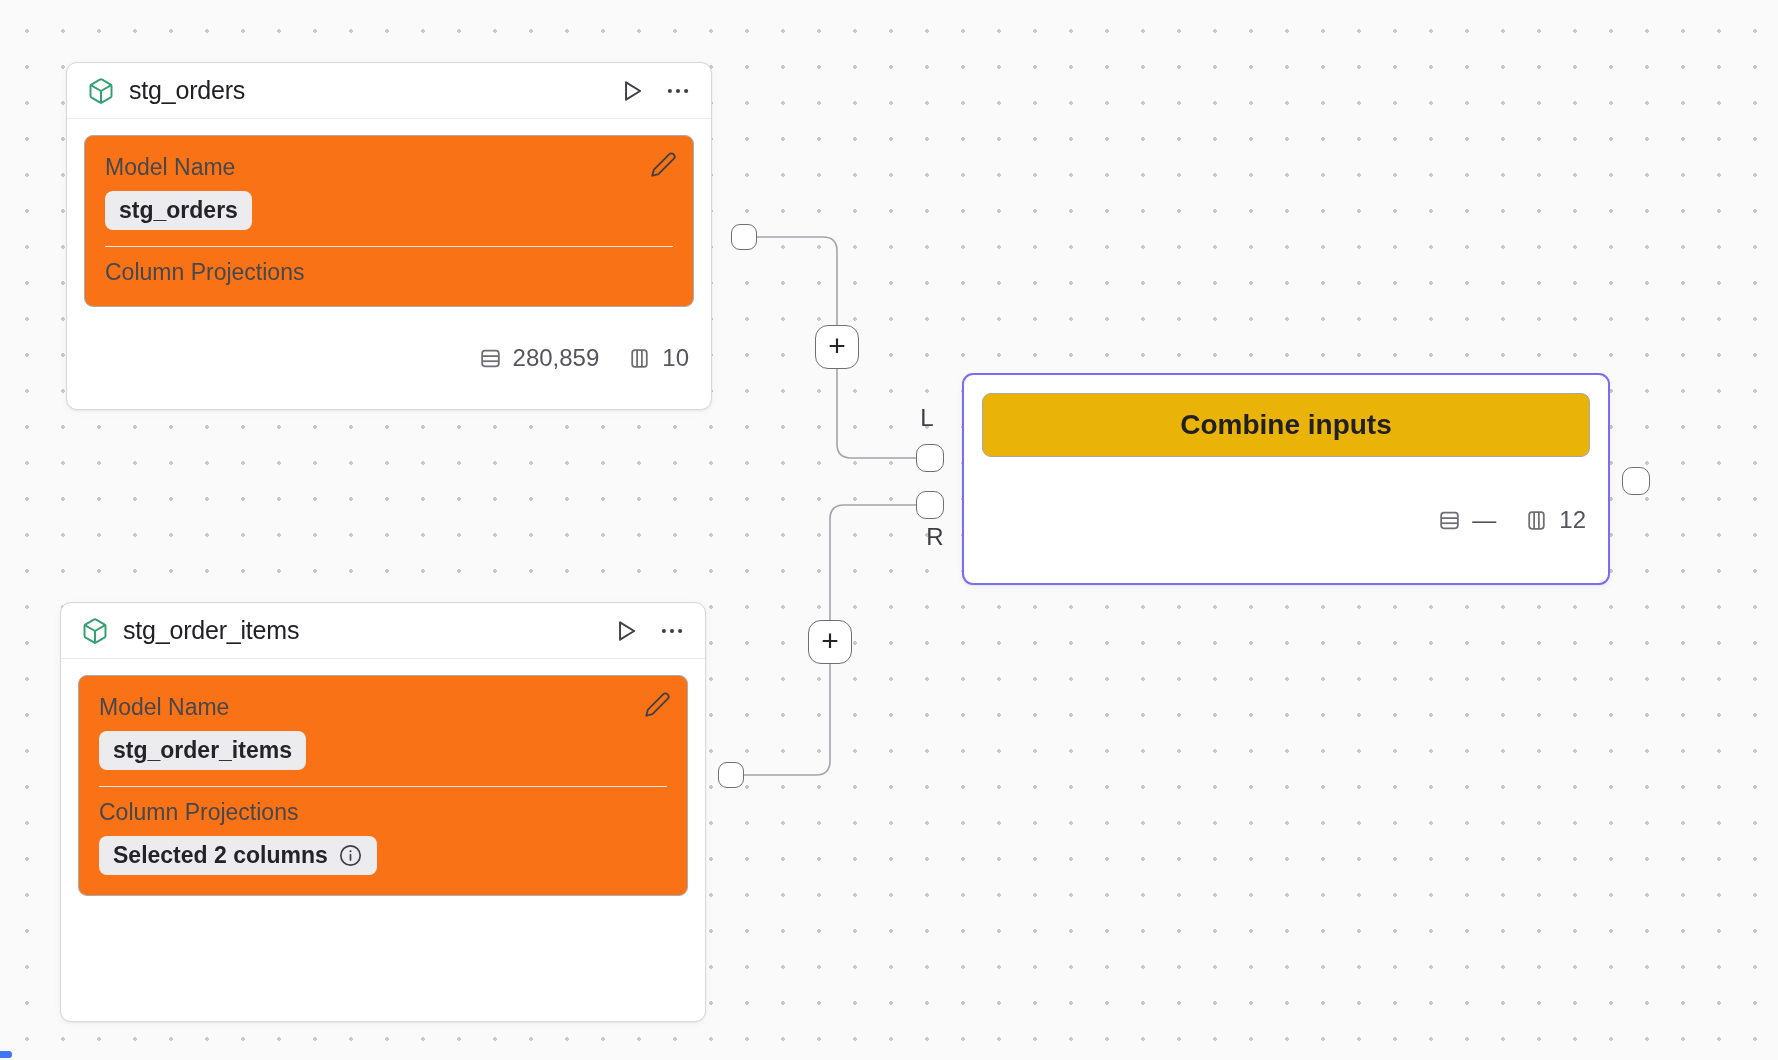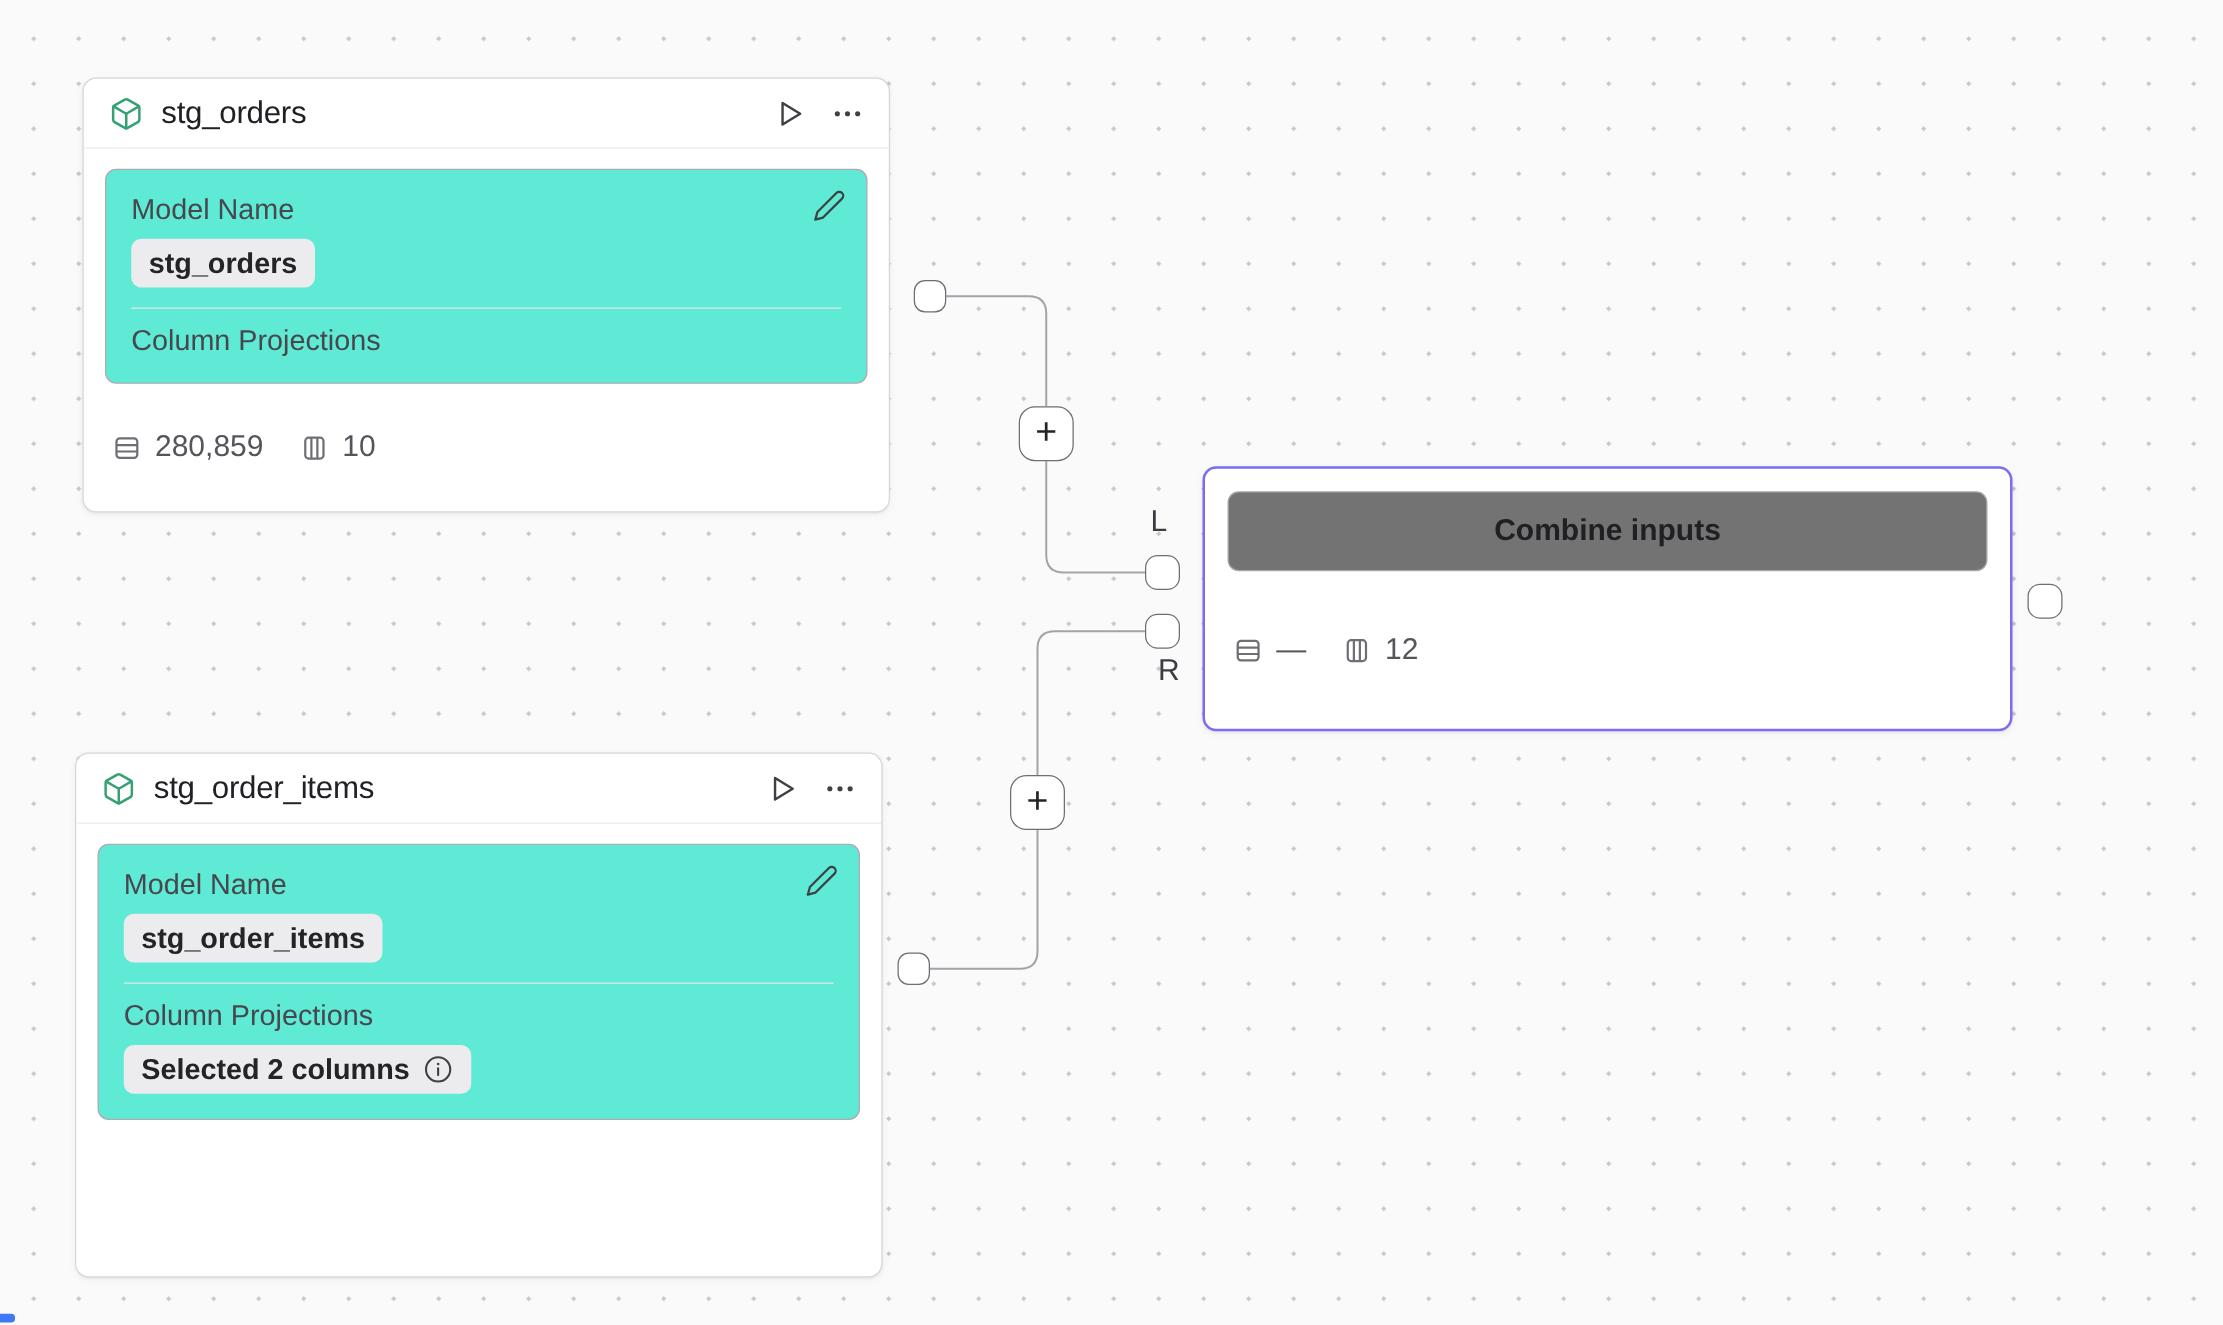--- a/index.html
+++ b/index.html
@@ -30,42 +30,42 @@
     display:flex;align-items:center;gap:14px;height:56px;flex:0 0 56px;
     padding:0 20px;border-bottom:1px solid #ebebee;box-sizing:border-box;
   }
   .node-title{font-size:25px;font-weight:500;color:#202025;letter-spacing:-.2px;}
   .header-actions{margin-left:auto;display:flex;align-items:center;gap:20px;}
   .icon-btn{display:flex;align-items:center;justify-content:center;cursor:pointer;background:none;border:none;padding:0;}
 
   .node-body{padding:16px 17px 0;}
   .inner-card{
     position:relative;border:1px solid #ababb2;border-radius:9px;
-    padding:18px 20px 20px;background:#5eead4;
+    padding:18px 20px 20px;background:#f97316;
   }
   .field-label{font-size:23px;color:#47474e;}
   .chip{
     display:inline-flex;align-items:center;gap:10px;margin-top:10px;
     background:#ececee;border-radius:8px;padding:6px 14px;
     font-size:23px;font-weight:600;color:#232328;
   }
   .inner-divider{height:1px;background:#e6e6e9;margin:16px 0 12px;}
   .pencil-btn{position:absolute;top:15px;right:16px;}
 
   .node-footer{
-    flex:1;display:flex;align-items:center;justify-content:flex-start;
+    flex:1;display:flex;align-items:center;justify-content:flex-end;
     gap:12px;padding:0 22px;
   }
   .stat{display:flex;align-items:center;gap:10px;font-size:24px;color:#55555c;}
   .stat + .stat{margin-left:16px;}
 
   .combine-btn{
     display:flex;align-items:center;justify-content:center;height:64px;
-    border:1px solid #a6a6ad;border-radius:9px;background:#737373;width:100%;
-    font-size:24px;font-weight:600;color:#1f1f24;box-sizing:border-box;cursor:pointer;
+    border:1px solid #a6a6ad;border-radius:9px;background:#eab308;width:100%;
+    font-size:28px;font-weight:600;color:#1f1f24;box-sizing:border-box;cursor:pointer;
     font-family:"Liberation Sans",sans-serif;
   }
 
   
   .port{
     position:absolute;width:26px;height:26px;box-sizing:border-box;
     background:#fff;border:1.6px solid #6e6e75;border-radius:9px;
   }
   .port.io{width:28px;height:28px;border-radius:10px;}
   .plus-btn{

